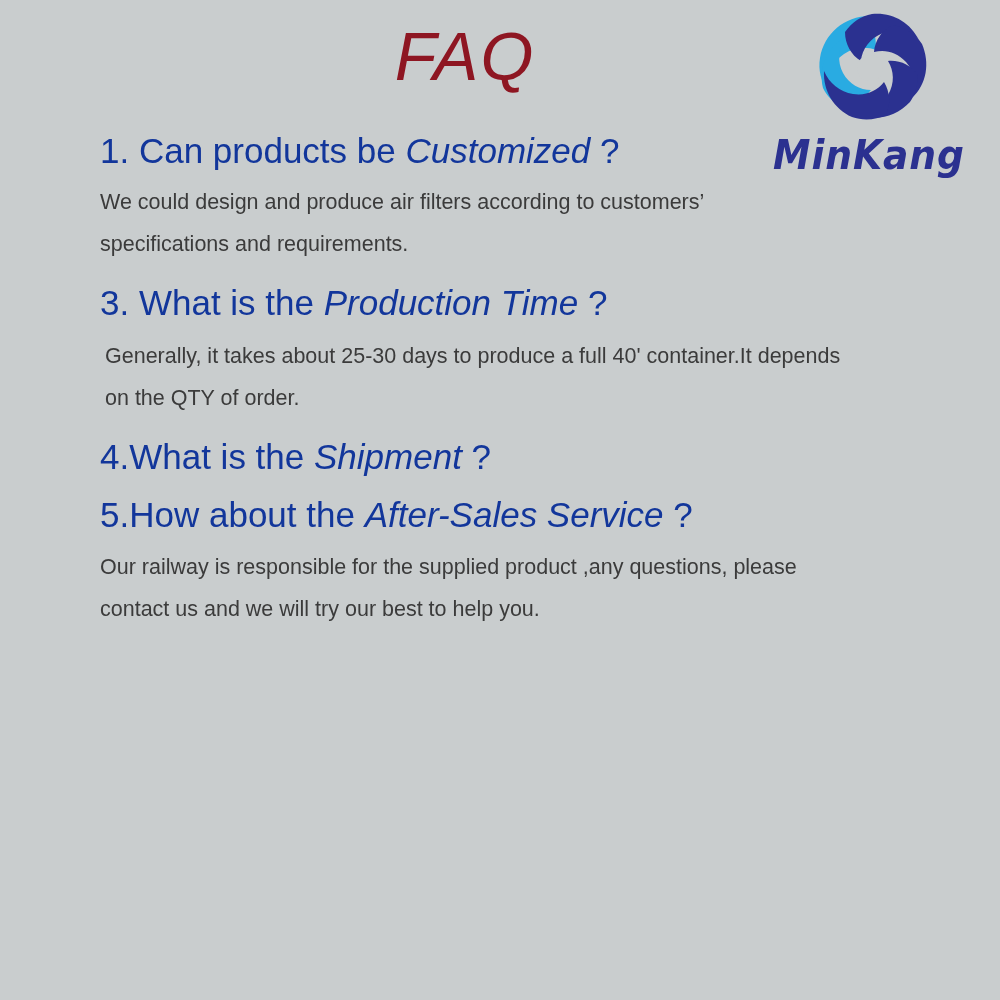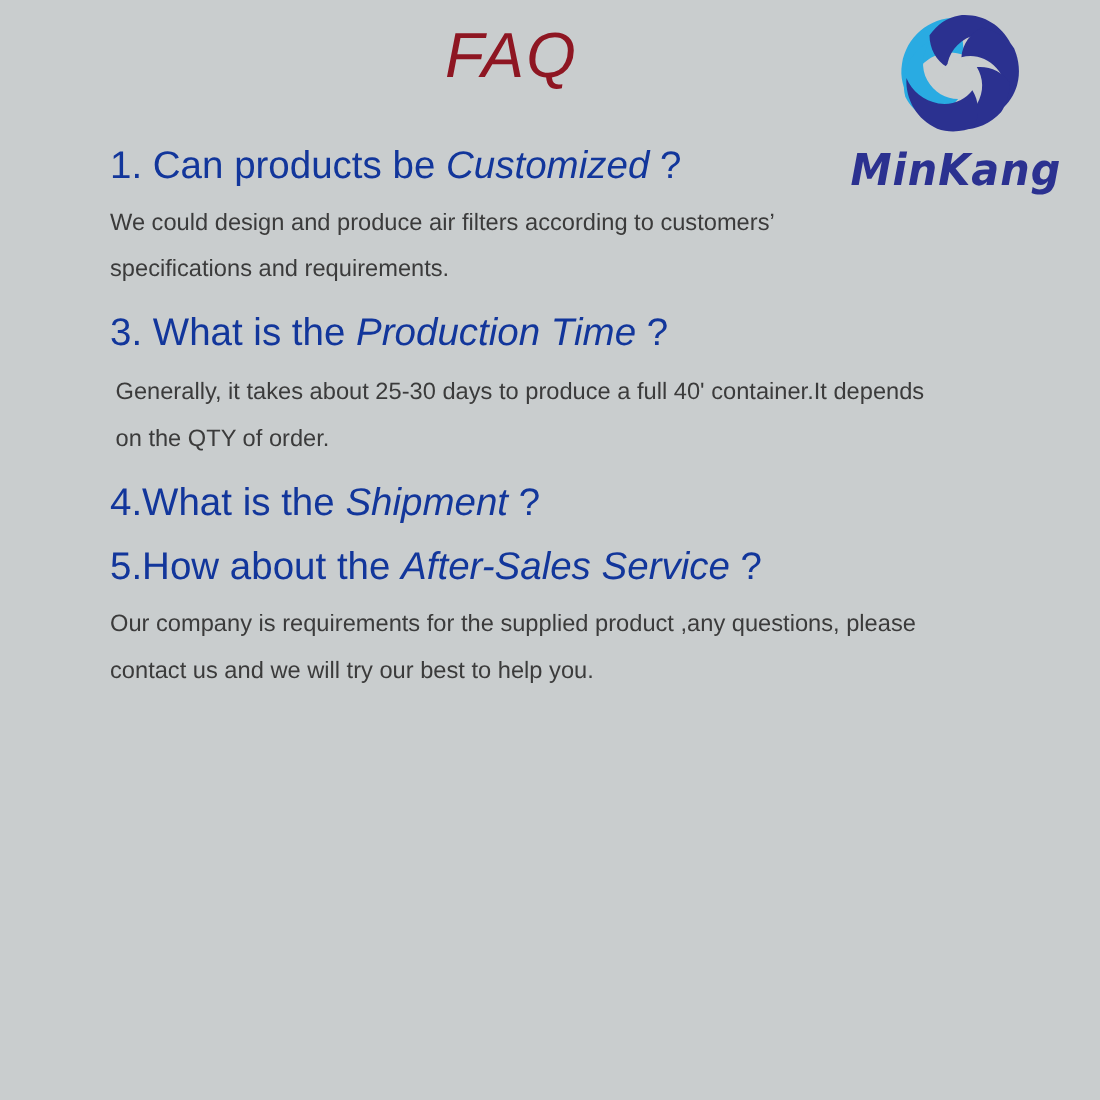--- a/index.html
+++ b/index.html
@@ -30,21 +30,21 @@
 
   .faq-title {
     position: absolute;
     left: 0;
     top: 22px;
     width: 930px;
     text-align: center;
     font-family: "Liberation Sans", sans-serif;
     font-style: italic;
     font-weight: 400;
-    font-size: 58px;
+    font-size: 68px;
     line-height: 1;
     letter-spacing: 2px;
     color: #8e1622;
   }
 
   
   .logo {
     position: absolute;
     right: 6px;
     top: 4px;
@@ -162,19 +162,19 @@
       </div>
     </div>
 
     <div class="qa-block">
       <div class="question q4"><span>4.</span><span>What is the </span><span class="q-em">Shipment</span><span> ?</span></div>
     </div>
 
     <div class="qa-block">
       <div class="question q5"><span>5.</span><span>How about the </span><span class="q-em">After-Sales Service</span><span> ?</span></div>
       <div class="answer a5">
-        <div>Our company is requirements for the supplied product ,any questions, please</div>
+        <div>Our railway is responsible for the supplied product ,any questions, please</div>
         <div>contact us and we will try our best to help you.</div>
       </div>
     </div>
 
   </div>
 </div>
 
 </body></html>

